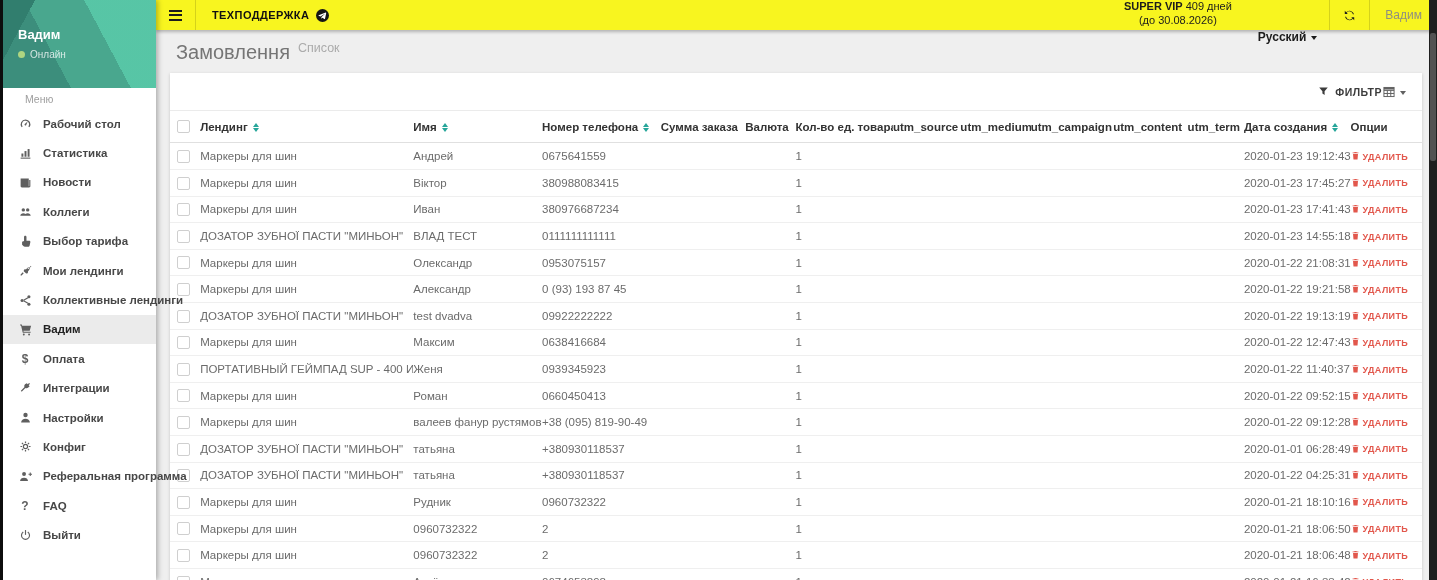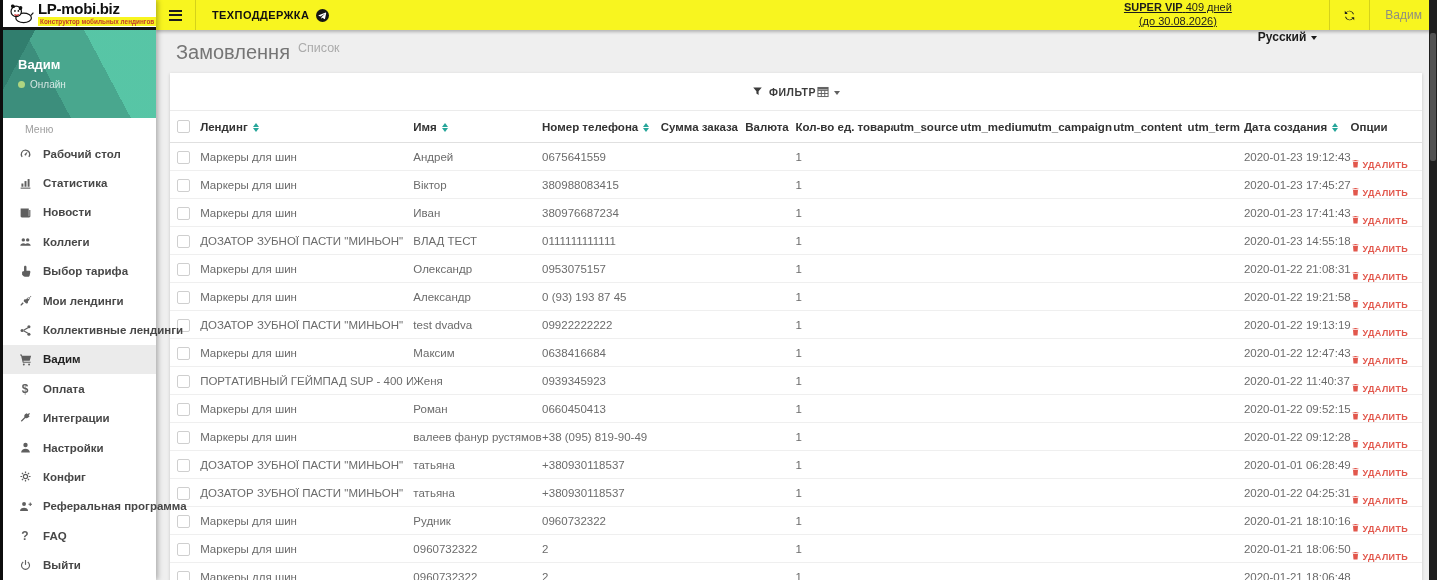--- a/index.html
+++ b/index.html
@@ -12,21 +12,21 @@
   
   .topbar { position:absolute; left:156px; right:0; top:0; height:30px; background:#f8f51f; display:flex; align-items:stretch; z-index:30; box-shadow:0 2px 3px rgba(0,0,0,.25); }
   .tb-seg { display:flex; align-items:center; height:100%; }
   .hamburger { padding:0 13px; cursor:pointer; }
   .hamburger .bars { display:flex; flex-direction:column; gap:2.5px; }
   .hamburger .bars i { display:block; width:13px; height:2px; background:#1c1c1c; }
   .support { border-left:1px solid rgba(0,0,0,.14); padding:0 16px; gap:7px; cursor:pointer; }
   .support .lbl { font-size:11px; font-weight:bold; color:#111; letter-spacing:.4px; }
   .support svg { width:13px; height:13px; }
   .tb-right { margin-left:auto; display:flex; align-items:stretch; }
-  .plan { display:flex; flex-direction:column; justify-content:center; padding:0 14px; font-size:11px; color:#1c1c1c; line-height:1.25;text-decoration:underline; }
+  .plan { display:flex; flex-direction:column; padding:0 14px; font-size:11px; color:#1c1c1c; line-height:1.25; }
   .plan .l1 b { font-weight:bold; }
   .lang { padding:0 12px; gap:5px; font-size:12px; font-weight:bold; color:#1c1c1c; cursor:pointer;margin-top:22px; }
   .caret { width:0; height:0; border-left:3.5px solid transparent; border-right:3.5px solid transparent; border-top:4px solid #1c1c1c; margin-top:2px; }
   .refresh { border-left:1px solid rgba(0,0,0,.14); padding:0 13px; cursor:pointer; }
   .refresh svg { width:13px; height:13px; }
   .tb-user { border-left:1px solid rgba(0,0,0,.14); padding:0 15px; font-size:12px; color:#8f8f80; }
 
   
   .sidebar { position:absolute; left:3px; top:0; bottom:0; width:153px; background:#fff; z-index:40; box-shadow:2px 0 5px rgba(0,0,0,.28); }
   .logo-area { height:30px; border-bottom:3px solid #121212; display:flex; align-items:center; padding-left:5px; gap:4px; background:#fff; cursor:pointer; }
@@ -51,68 +51,52 @@
   .mi-icon svg { width:13px; height:13px; fill:#5f5f5f; }
   .tglyph { font-size:12px; font-weight:bold; color:#5f5f5f; line-height:1; }
   .mi-label { font-size:11.5px; font-weight:600; color:#474747; white-space:nowrap; }
 
   
   .content { position:absolute; left:156px; top:30px; right:0; bottom:0; background:#efefef; }
   .page-head { display:flex; align-items:flex-start; gap:8px; padding:11px 0 9px 20px; }
   .page-title { font-size:20px; color:#757575; }
   .page-subtitle { font-size:12.5px; color:#ababab; }
   .card { margin:0 15px 0 14px; background:#fff; box-shadow:0 1px 3px rgba(0,0,0,.18); }
-  .filter-row { height:38px; display:flex; align-items:center; justify-content:center; padding:0 16px; border-bottom:1px solid #ebebeb; }
+  .filter-row { height:38px; display:flex; align-items:center; justify-content:flex-end; padding:0 16px; border-bottom:1px solid #ebebeb; }
   .filter-btn { display:flex; align-items:center; gap:6px; cursor:pointer; }
   .filter-btn svg { width:11px; height:11px; }
   .filter-btn .lbl { font-size:10.5px; font-weight:bold; color:#3c3c3c; letter-spacing:.5px; }
   .columns-btn { display:flex; align-items:center; gap:4px; cursor:pointer; }
   .columns-btn svg { width:14px; height:14px; }
   .columns-btn .caret { border-top-color:#616161; }
 
   table { border-collapse:collapse; table-layout:fixed; width:100%; }
   th { text-align:left; font-size:11.5px; font-weight:bold; color:#333; padding:9px 6px 9px 0; border-bottom:1px solid #e0e0e0; white-space:nowrap; overflow:hidden; }
   td { font-size:11.5px; color:#6b6b6b; padding:0 6px 0 0; height:26.6px; border-bottom:1px solid #efefef; white-space:nowrap; overflow:hidden; }
   .cb-cell { padding-left:7px; }
   .checkbox { display:inline-block; width:13px; height:13px; border:1.5px solid #cfcfcf; border-radius:2px; background:#fff; vertical-align:middle; cursor:pointer; }
   .sort-icon { display:inline-flex; flex-direction:column; gap:1.5px; margin-left:5px; vertical-align:middle; }
   .sort-icon i { display:block; width:0; height:0; border-left:3.5px solid transparent; border-right:3.5px solid transparent; }
   .sort-icon .up { border-bottom:4px solid #26a69a; }
   .sort-icon .dn { border-top:4px solid #26a69a; }
-  .delete-btn { display:inline-flex; align-items:center; gap:3px; color:#e2574c; font-size:9px; font-weight:bold; letter-spacing:.4px; cursor:pointer;margin-top:16px; }
+  .delete-btn { display:inline-flex; align-items:center; gap:3px; color:#e2574c; font-size:9px; font-weight:bold; letter-spacing:.4px; cursor:pointer; }
   .delete-btn svg { width:9px; height:9px; fill:#e2574c; }
 
   
   .scrollbar { position:absolute; right:0; top:0; bottom:0; width:8px; background:#1e1e1e; z-index:70; }
   .scroll-thumb { position:absolute; left:1px; right:1px; top:33px; height:128px; background:#525252; border-radius:2px; }
 </style>
 </head>
 <body>
 
 <div class="window">
 
   <div class="left-edge"></div>
 
   <div class="sidebar">
-    <div class="logo-area">
-      <svg viewBox="0 0 30 24">
-        <ellipse cx="18" cy="16.5" rx="9" ry="5.5" fill="#fff" stroke="#111" stroke-width="1.4"></ellipse>
-        <path d="M26.5 13.5l2.8-3" stroke="#111" stroke-width="1.4" fill="none"></path>
-        <circle cx="9.5" cy="9" r="6" fill="#fff" stroke="#111" stroke-width="1.4"></circle>
-        <path d="M4.5 5C2.5 3 3.5 1 5.5 1s3 2 2 4z" fill="#111"></path>
-        <path d="M12.5 4c2-2 4-1 4 1s-2 3-4 2z" fill="#111"></path>
-        <circle cx="8" cy="8.5" r="1" fill="#111"></circle>
-        <circle cx="12" cy="8.5" r="1" fill="#111"></circle>
-        <path d="M7.5 12.5c1.5 1.2 3.5 1.2 5 0" stroke="#c62828" stroke-width="1.4" fill="none"></path>
-      </svg>
-      <div class="brand-stack">
-        <span class="brand-title">LP-mobi.biz</span>
-        <span class="brand-sub">Конструктор мобильных лендингов</span>
-      </div>
-    </div>
     <div class="user-panel">
       <div class="user-name">Вадим</div>
       <div class="user-status">
         <span class="status-dot"></span>
         <span>Онлайн</span>
       </div>
     </div>
     <div class="menu-label">Меню</div>
     <div class="menu">
         <div class="menu-item">

